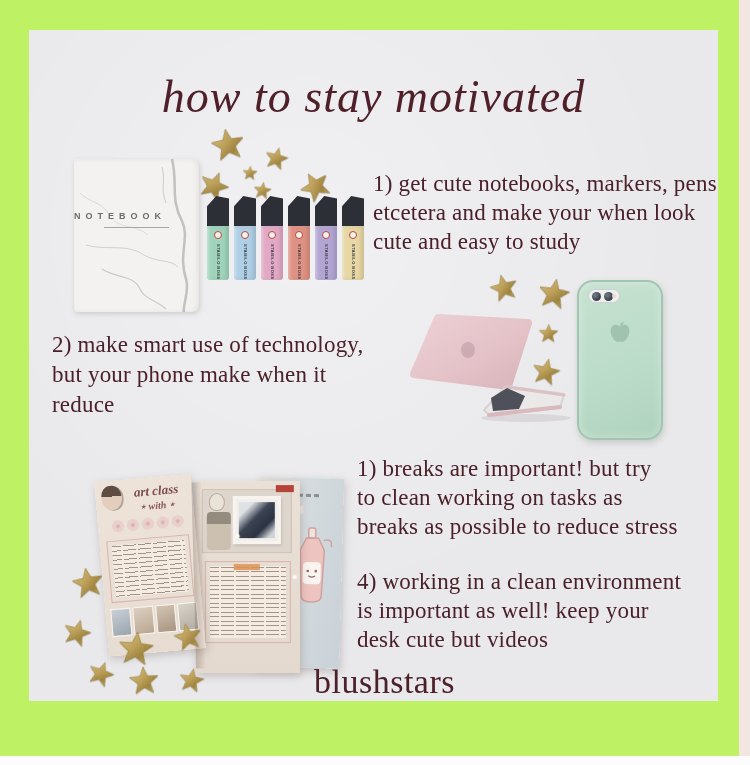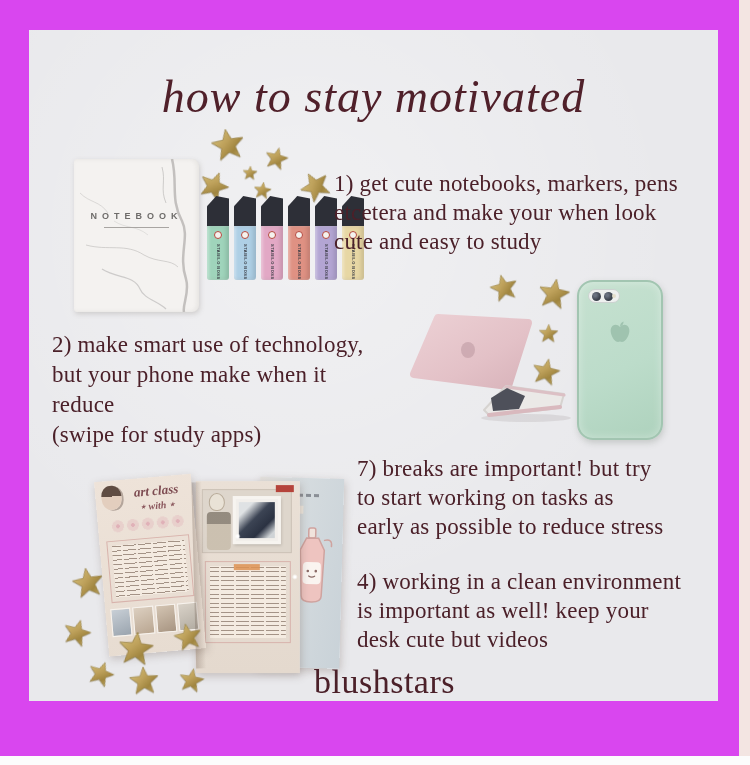--- a/index.html
+++ b/index.html
@@ -1,58 +1,58 @@
 <!DOCTYPE html>
 <html><head>
 <meta charset="utf-8">
 <style>
   * { margin:0; padding:0; box-sizing:border-box; }
   body { font-family:"Liberation Serif", serif; background:#ffffff; }
 
   .frame {
     position:relative; width:750px; height:765px;
-    background:#d946ef; overflow:hidden;
+    background:#bef264; overflow:hidden;
   }
   .frame-right-light { position:absolute; left:739px; top:0; width:11px; height:756px; background:#f3e5e2; }
   .bottom-strip { position:absolute; left:0; top:756px; width:750px; height:9px; background:#fcfcfc; }
 
   .canvas {
     position:absolute; left:29px; top:30px; width:689px; height:671px;
     background:
       radial-gradient(circle at 40% 30%, rgba(255,255,255,.35), rgba(0,0,0,0) 60%),
       #e9e9ec;
   }
 
   .title {
     position:absolute; left:29px; top:70px; width:689px;
     text-align:center; font-style:italic; font-weight:500;
     font-size:46px; letter-spacing:1px; color:#50202a;
     font-family:"Liberation Serif", serif;
   }
 
   .tip { position:absolute; color:#4b2029; font-size:23px; line-height:29px; letter-spacing:.2px; }
-  .tip-1 { left:334px; top:169px; width:372px; }
+  .tip-1 { left:373px; top:169px; width:372px; }
   .tip-2 { left:52px;  top:318px; width:352px; line-height:30px;margin-top:12px; }
   .tip-3 { left:357px; top:454px; width:365px; }
   .tip-4 { left:357px; top:567px; width:340px; }
 
   .signature { position:absolute; left:314px; top:663px; font-size:34px; color:#4b2029; letter-spacing:.5px; }
 
   
   .star { position:absolute; filter:drop-shadow(0 1px 0 rgba(110,92,45,.35)); }
 
   
   .notebook {
     position:absolute; left:74px; top:159px; width:125px; height:153px;
     background:#f4f2f0; border-radius:3px 7px 7px 3px;
     box-shadow:1px 2px 5px rgba(120,110,105,.25), inset -2px 0 4px rgba(150,145,140,.15);
   }
   .notebook-veins { position:absolute; inset:0; }
   .notebook-label {
-    position:absolute; top:52px; width:100%; text-align:center;
+    position:absolute; top:52px; width:100%; text-align:left;
     font-family:"Liberation Sans", sans-serif; font-size:9px; letter-spacing:5px;
     color:#6e6c6a; font-weight:bold;
   }
   .notebook-rule { position:absolute; top:68px; left:24%; width:52%; height:1px; background:#a8a5a2; }
 
   
   .pens { position:absolute; left:207px; top:196px; display:flex; gap:5px; }
   .pen { position:relative; width:22px; height:84px; }
   .pen-cap {
     width:100%; height:30px; background:#2d2f37;
@@ -301,27 +301,26 @@
     <svg class="apple-logo" width="22" height="26" viewBox="0 0 22 26">
       <path d="M11 7 C13 4.5 16 4 18 5.5 C20.5 7.3 21 11 19.5 15 C18 19 15.5 22 13 22 C12.2 22 11.8 21.6 11 21.6 C10.2 21.6 9.8 22 9 22 C6.5 22 4 19 2.5 15 C1 11 1.5 7.3 4 5.5 C6 4 9 4.5 11 7 Z" fill="#9fc3af"></path>
       <path d="M11 6.5 C11 4 12.5 2.2 14.5 1.5 C14.8 3.5 13.5 5.8 11 6.5 Z" fill="#9fc3af"></path>
     </svg>
   </div>
 
   <div class="tip tip-2">
     <div>2) make smart use of technology,</div>
     <div>but your phone make when it</div>
     <div>reduce</div>
-    <div>(swipe for study apps)</div>
   </div>
 
   <div class="tip tip-3">
-    <div>7) breaks are important! but try</div>
-    <div>to start working on tasks as</div>
-    <div>early as possible to reduce stress</div>
+    <div>1) breaks are important! but try</div>
+    <div>to clean working on tasks as</div>
+    <div>breaks as possible to reduce stress</div>
   </div>
 
   <div class="tip tip-4">
     <div>4) working in a clean environment</div>
     <div>is important as well! keep your</div>
     <div>desk cute but videos</div>
   </div>
 
   <div class="journal">
     <div class="page page-back">

